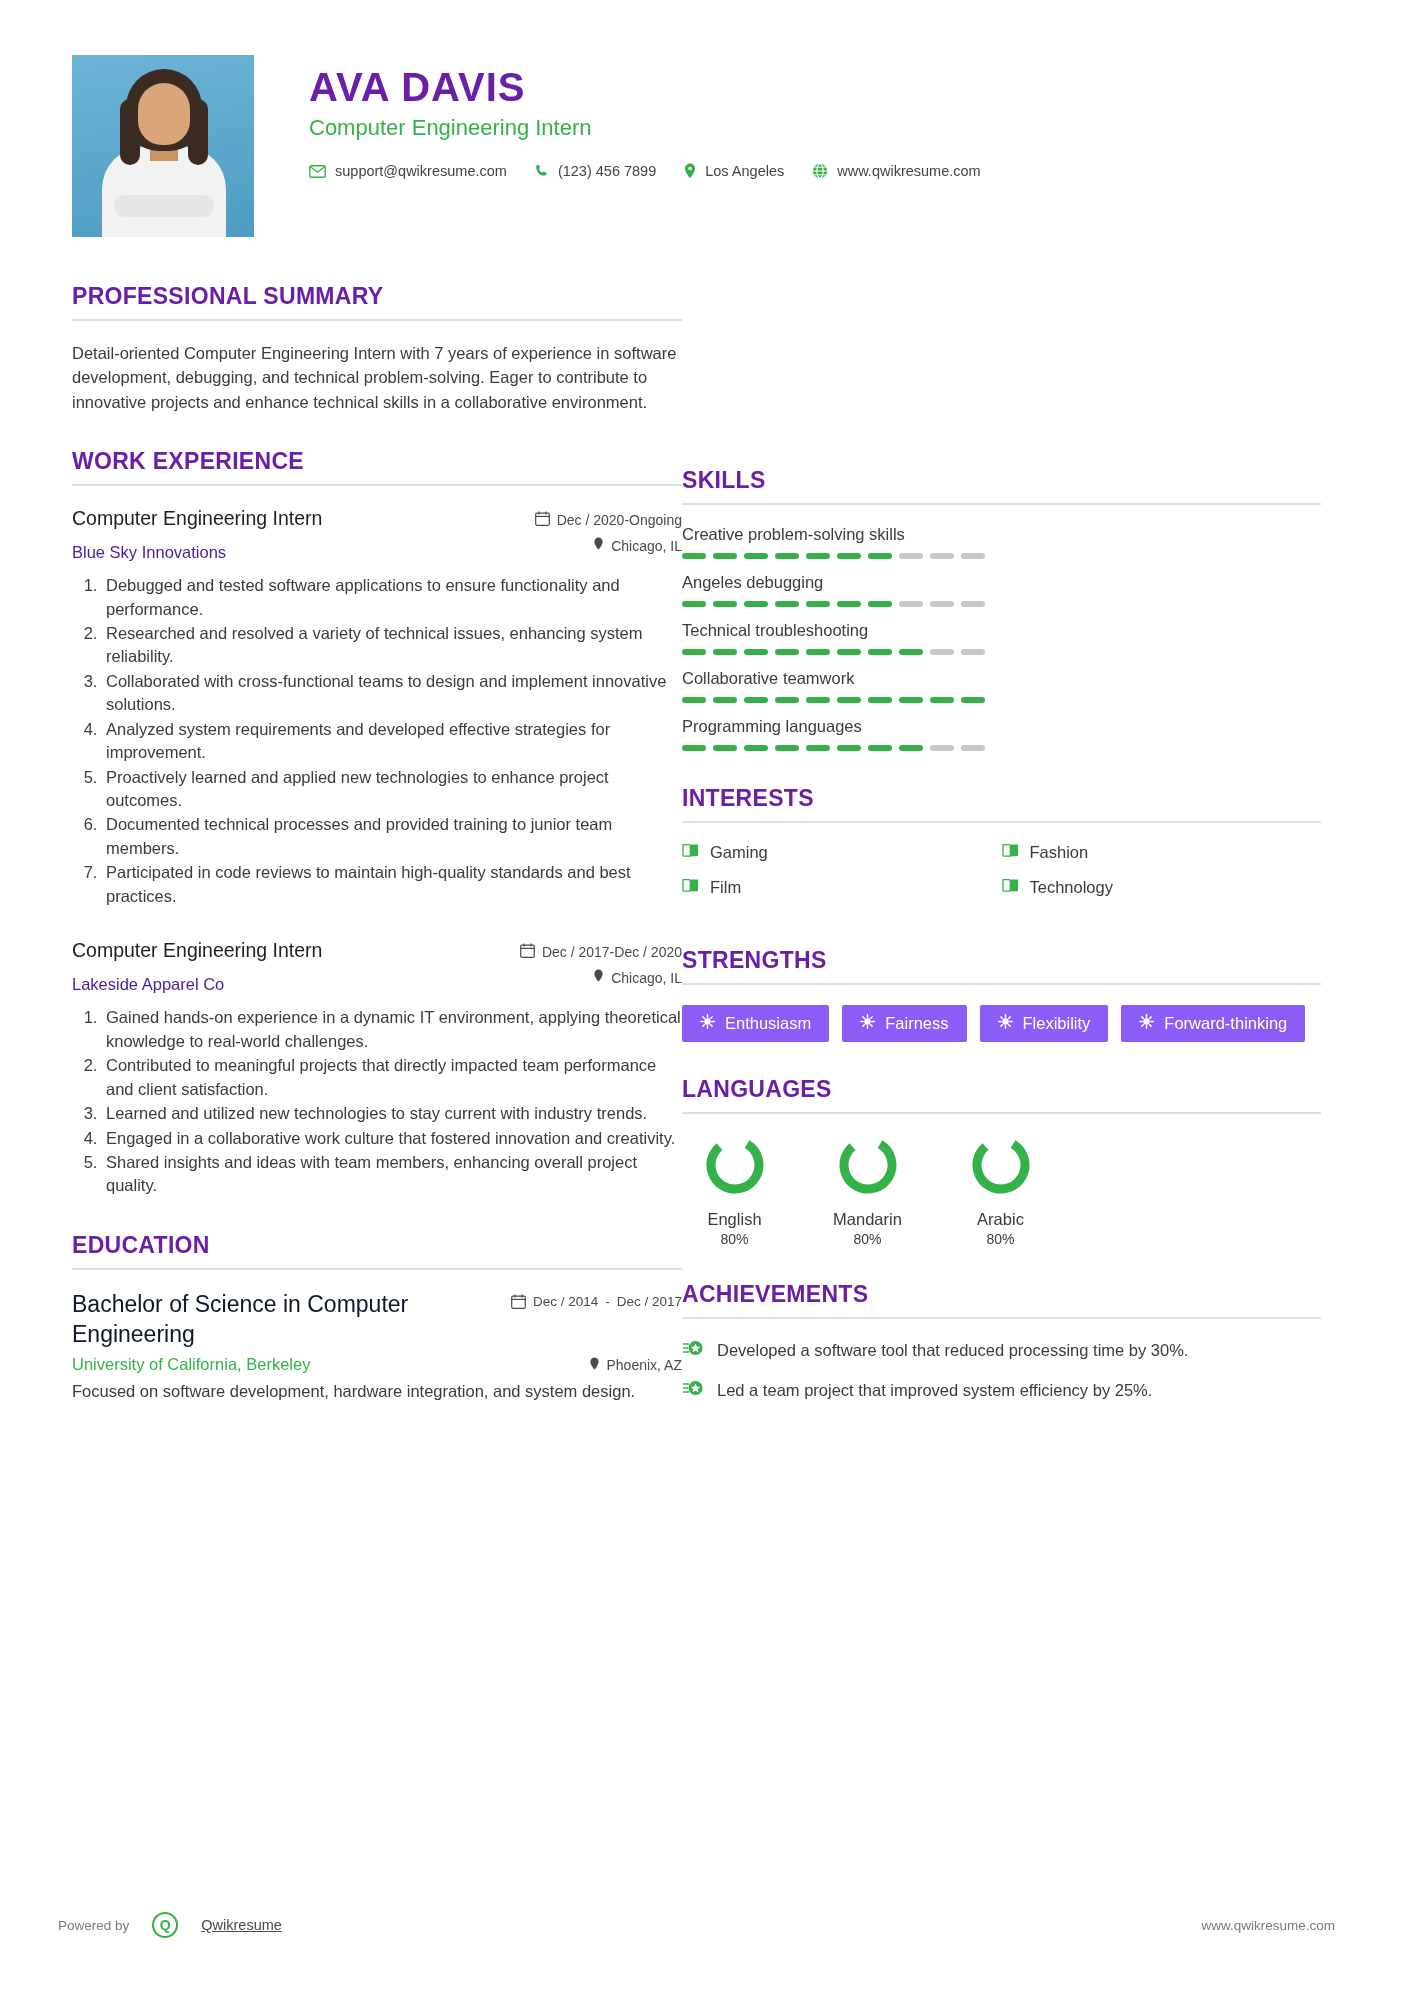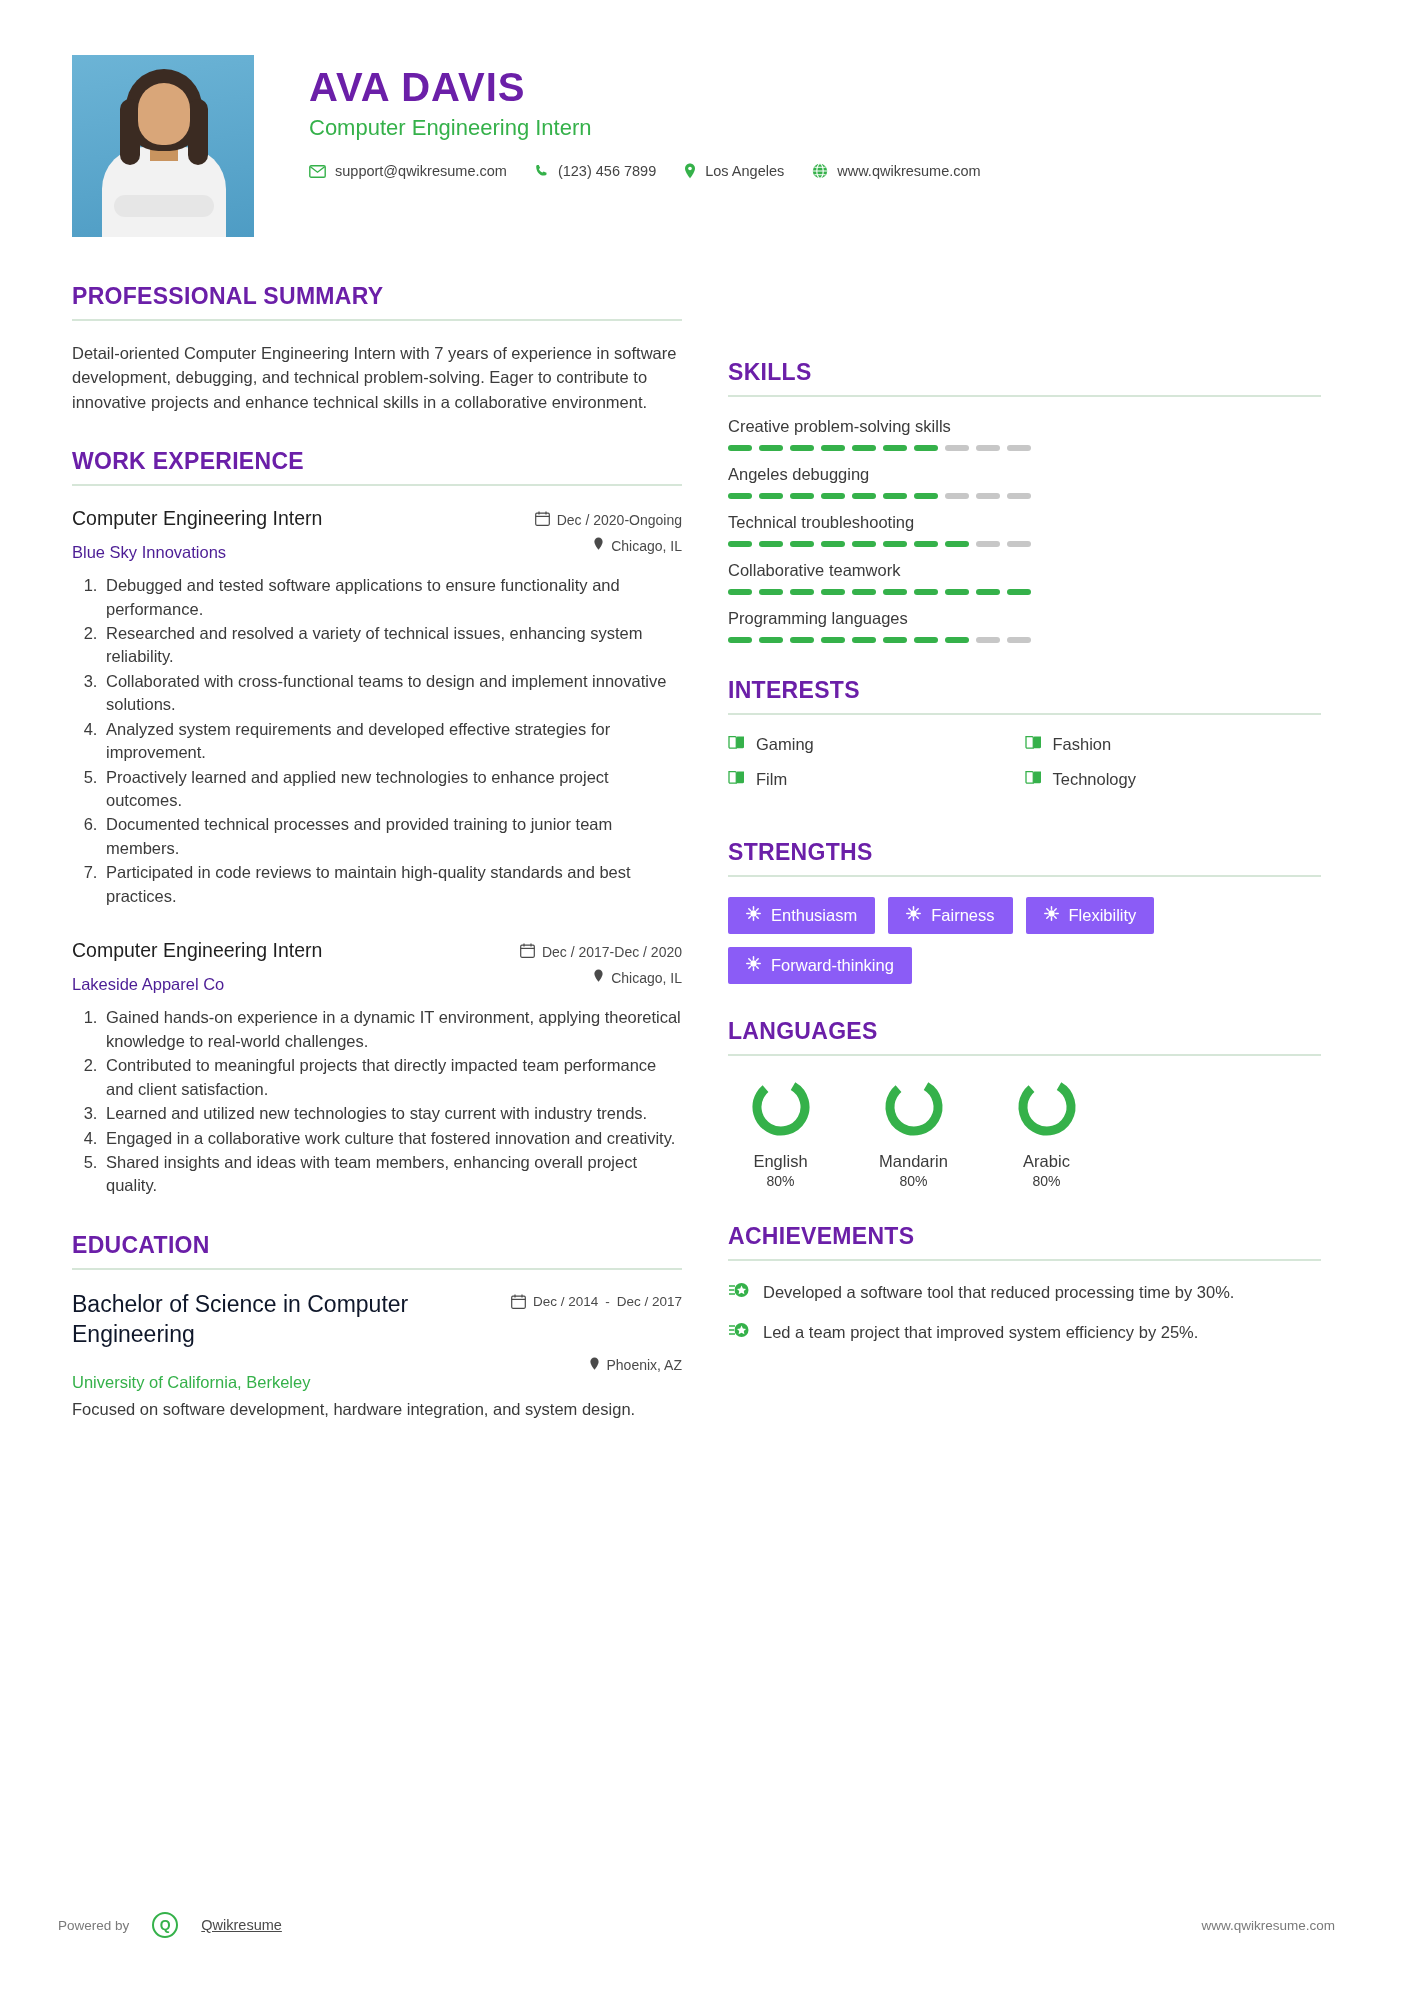--- a/index.html
+++ b/index.html
@@ -88,21 +88,21 @@
     display: flex;
     align-items: center;
     gap: 9px;
     margin-right: 28px;
     font-size: 14.5px;
     color: #444;
   }
   .contact svg { display: block; }
 
   
-  .cols { display: flex; gap: 46px; align-items: center; }
+  .cols { display: flex; align-items: flex-end; }
   .col-left { width: 610px; flex: 0 0 610px; }
   .col-right { flex: 1; }
 
   .sec-title {
     font-size: 23px;
     font-weight: bold;
     color: #6b1fa8;
     letter-spacing: 0.3px;
     margin: 0 0 9px 0;
   }
@@ -154,21 +154,21 @@
     line-height: 1.42;
     color: #3b3b3b;
   }
   ol.bullets li { margin-bottom: 1px; padding-left: 4px; }
 
   
   .edu-row { display: flex; justify-content: space-between; align-items: flex-start; }
   .edu-deg { font-size: 23px; color: #0f172a; line-height: 1.3; max-width: 420px; }
   .edu-dates { display: flex; align-items: flex-start; gap: 7px; font-size: 13.5px; color: #4a4a4a; padding-top: 4px; }
   .edu-dates .d { line-height: 1.18; }
-  .edu-school { font-size: 16.5px; color: #35b14a; margin-top: 21px; }
+  .edu-school { font-size: 16.5px; color: #35b14a; margin-top: 3px; }
   .edu-desc { font-size: 16.5px; color: #3b3b3b; line-height: 1.45; margin-top: 6px; }
 
   
   .skill { margin-bottom: 14px; }
   .skill-name { font-size: 16.5px; color: #3b3b3b; margin-bottom: 9px; }
   .dashes { display: flex; gap: 7px; }
   .dash { width: 24px; height: 6px; border-radius: 3px; background: #c7c7c7; }
   .dash.on { background: #35b14a; }
 
   

